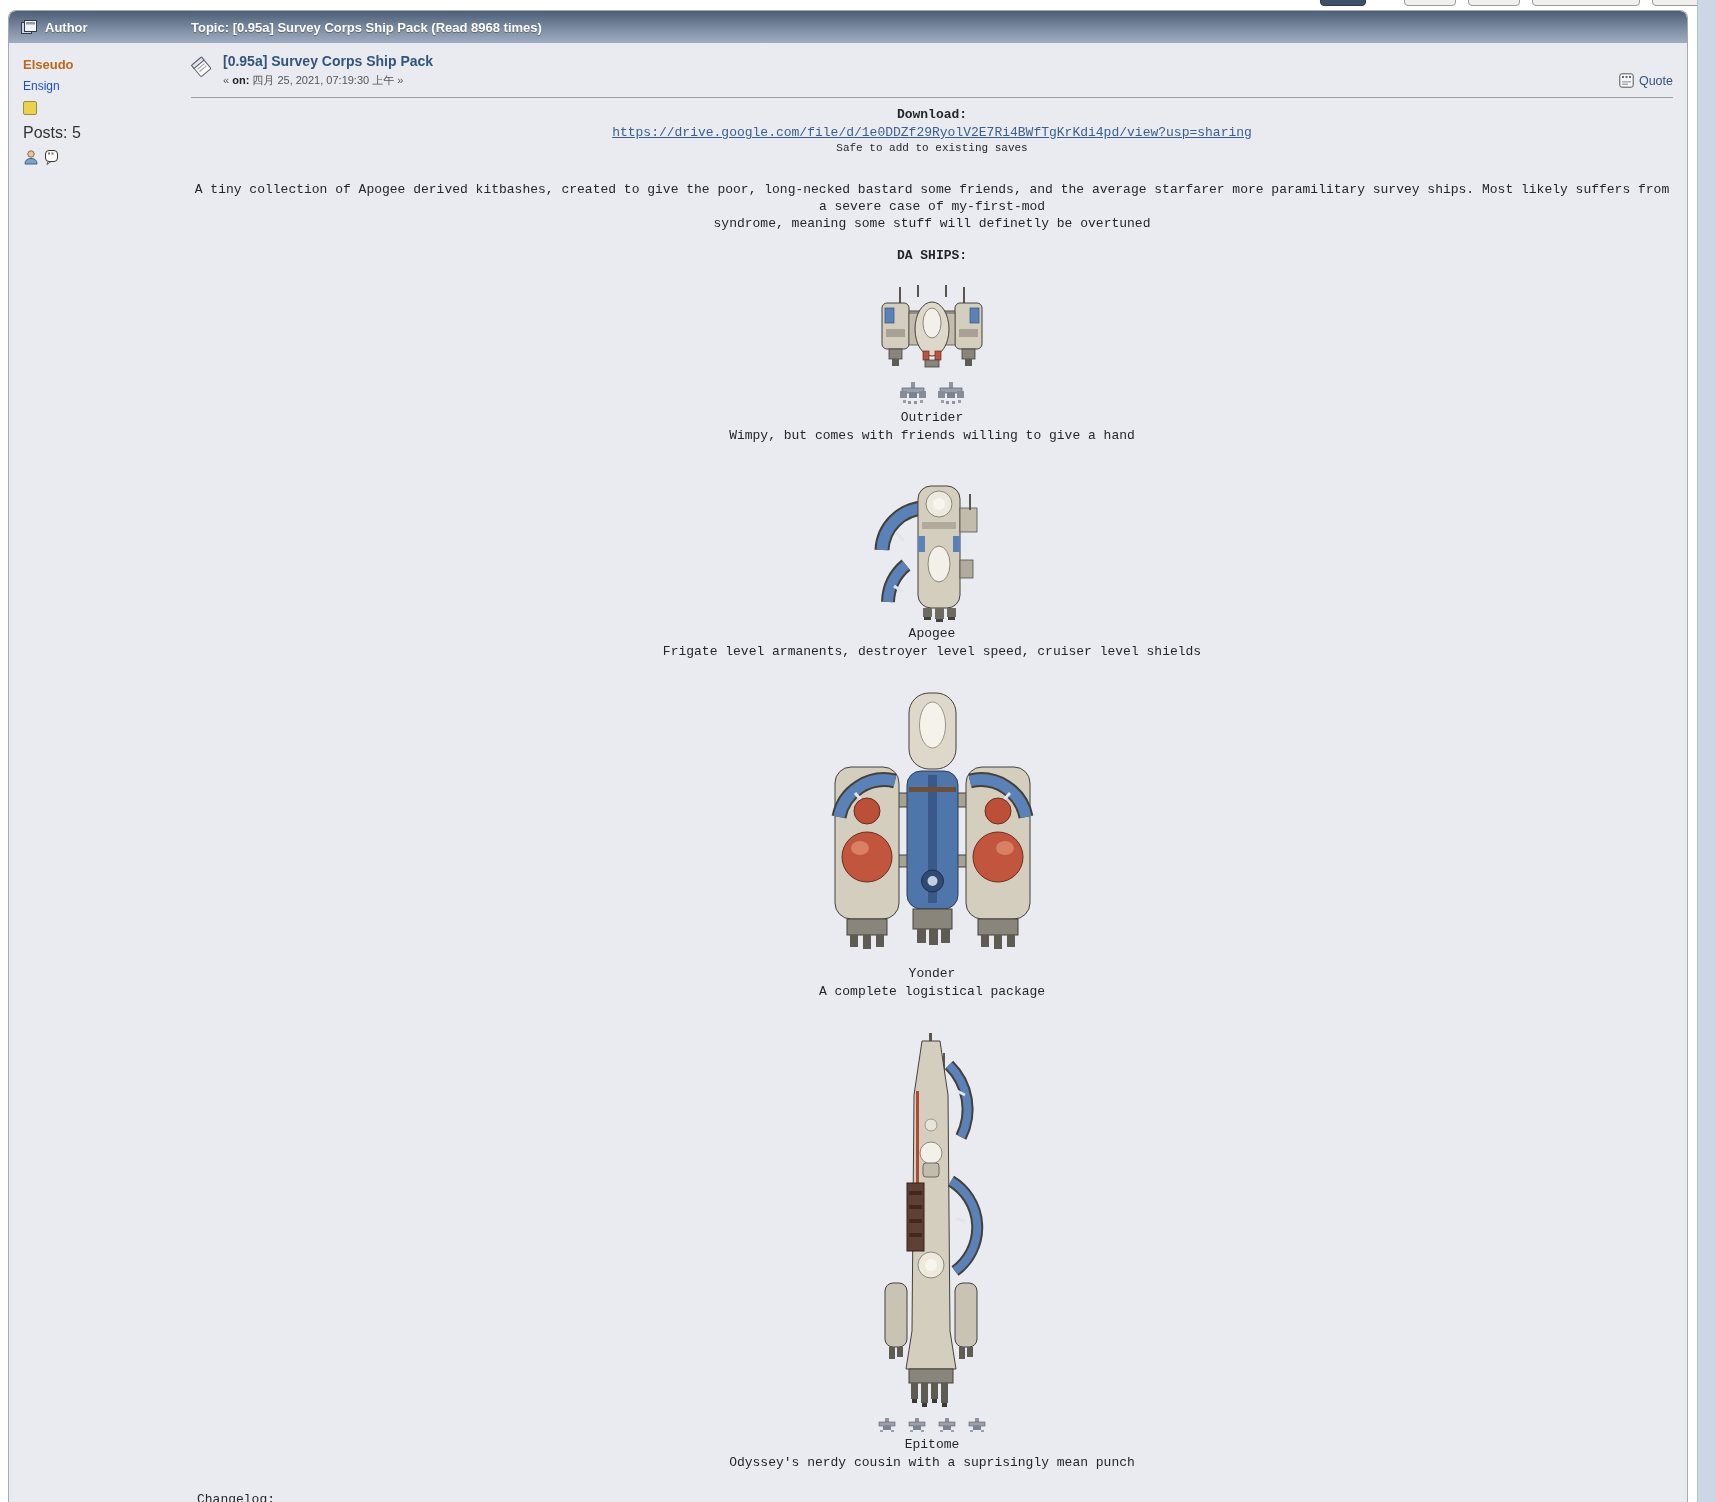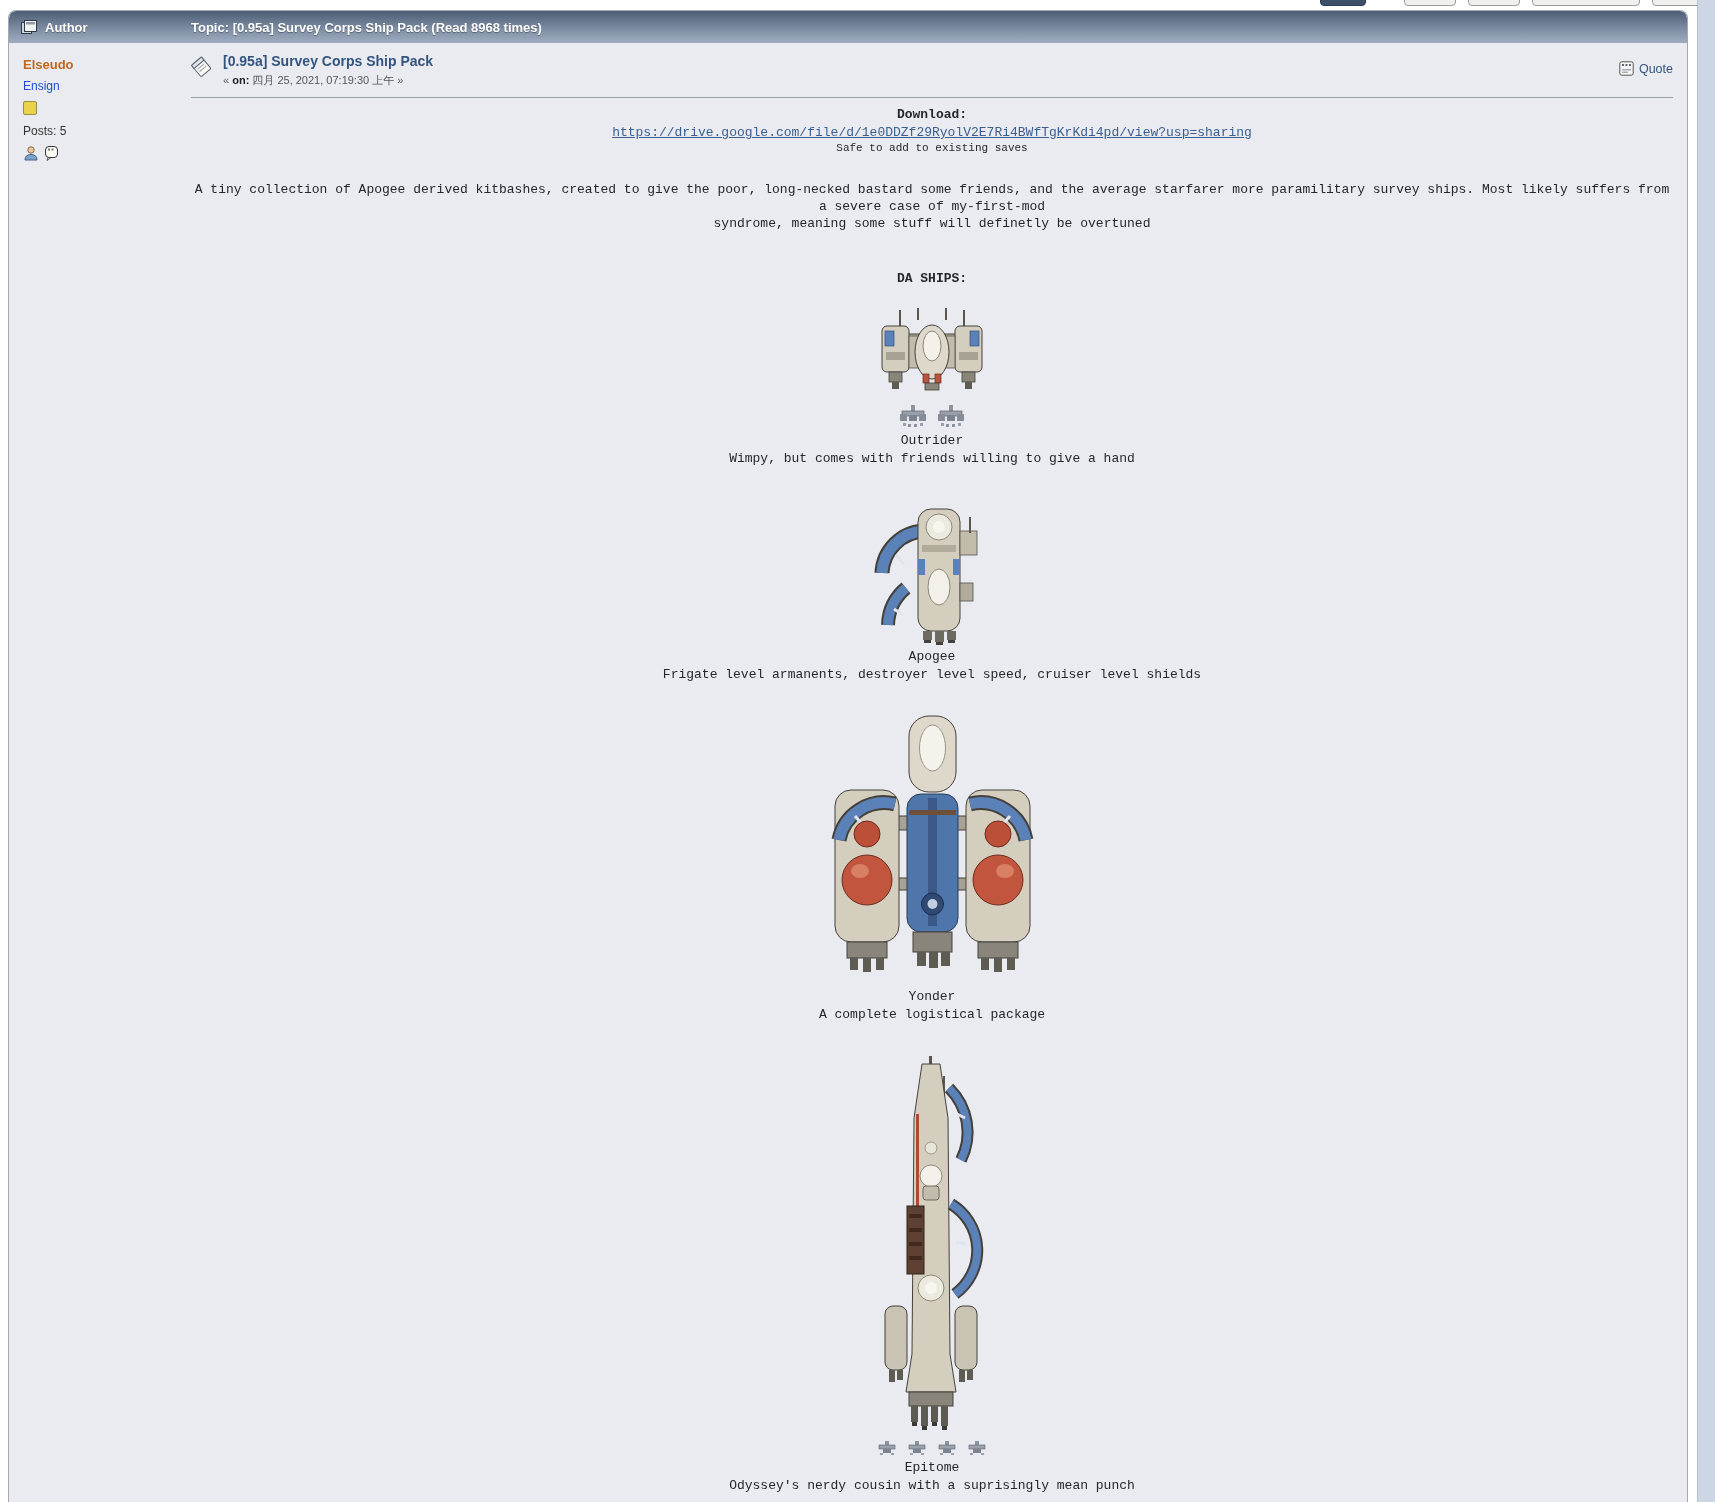--- a/index.html
+++ b/index.html
@@ -28,38 +28,38 @@
     color:#fff;font-weight:bold;font-size:13px;text-shadow:0 1px 1px rgba(0,0,0,.35);
   }
   .titlebar .bar-icon{margin-right:8px;display:inline-flex;}
   .titlebar .author-label{width:146px;}
   
   .post-row{display:flex;align-items:flex-start;}
   .poster-col{width:182px;box-sizing:border-box;padding:14px 0 0 14px;flex:none;}
   .poster-name{color:#bd681c;font-weight:bold;font-size:13px;cursor:pointer;}
   .poster-rank{font-size:12px;margin-top:7px;color:#1d4ed8;}
   .star-badge{width:12px;height:12px;background:#ecd24a;border:1px solid #90904f;border-radius:2px;margin-top:8px;}
-  .poster-posts{font-size:12px;margin-top:9px;color:#333;}
+  .poster-posts{font-size:16px;margin-top:9px;color:#333;}
   .poster-icons{display:flex;gap:5px;margin-top:7px;align-items:flex-end;}
   .post-col{flex:1;box-sizing:border-box;padding:10px 14px 0 0;}
-  .post-head{display:flex;justify-content:space-between;align-items:flex-start;}
+  .post-head{display:flex;justify-content:space-between;align-items:flex-end;}
   .head-left{display:flex;gap:10px;align-items:flex-start;}
   .msg-icon{margin-top:3px;}
   .post-title{font-size:14px;font-weight:bold;color:#33547d;cursor:pointer;}
   .post-date{font-size:11px;color:#555;margin-top:4px;}
   .post-date b{color:#222;}
   .quote-btn{display:flex;align-items:center;gap:5px;font-size:12.5px;font-weight:normal;color:#33547d;cursor:pointer;margin-top:8px;}
   .head-rule{border:none;border-top:1px solid #9aa1a9;margin:9px 0 0 0;}
   
   .post-body{text-align:center;font-size:13px;color:#23272c;font-family:Liberation Mono, monospace;}
   .dl-label{font-weight:bold;margin-top:9px;}
   .dl-link{color:#3a5f8f;text-decoration:underline;margin-top:3px;display:inline-block;cursor:pointer;}
   .dl-note{font-size:11px;margin-top:2px;}
   .intro{margin-top:27px;line-height:17px;}
-  .ships-heading{font-weight:bold;margin-top:39px;}
+  .ships-heading{font-weight:bold;margin-top:16px;}
   figure.ship{margin:0;}
   .ship-name{margin-top:4px;}
   .ship-desc{margin-top:3px;}
   .mini-row{display:flex;justify-content:center;gap:12px;margin-top:3px;align-items:flex-start;}
   #fig-outrider{margin-top:22px;}
   #fig-horizon{margin-top:27px;}
   #fig-yonder{margin-top:28px;}
   #fig-epitome{margin-top:34px;}
   
   .changelog{ text-align:left;margin:22px 0 0 6px;font-size:13px;}

